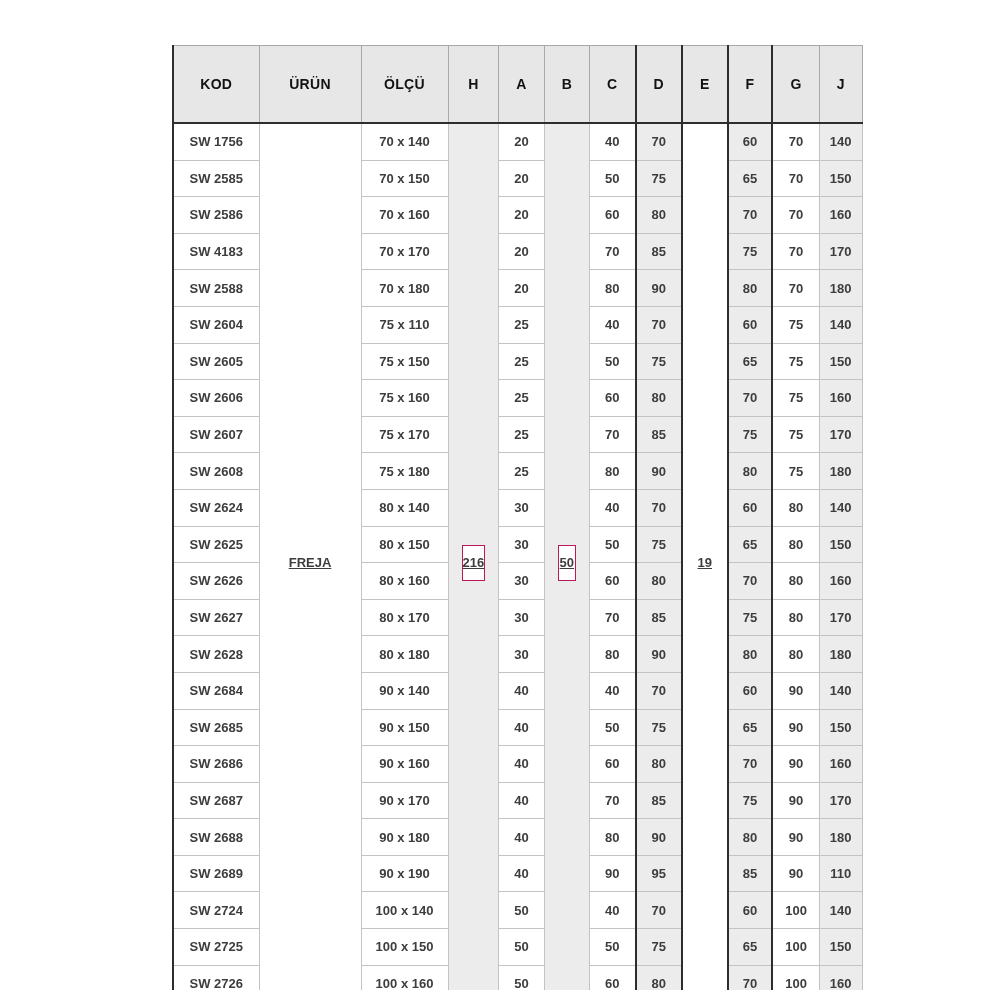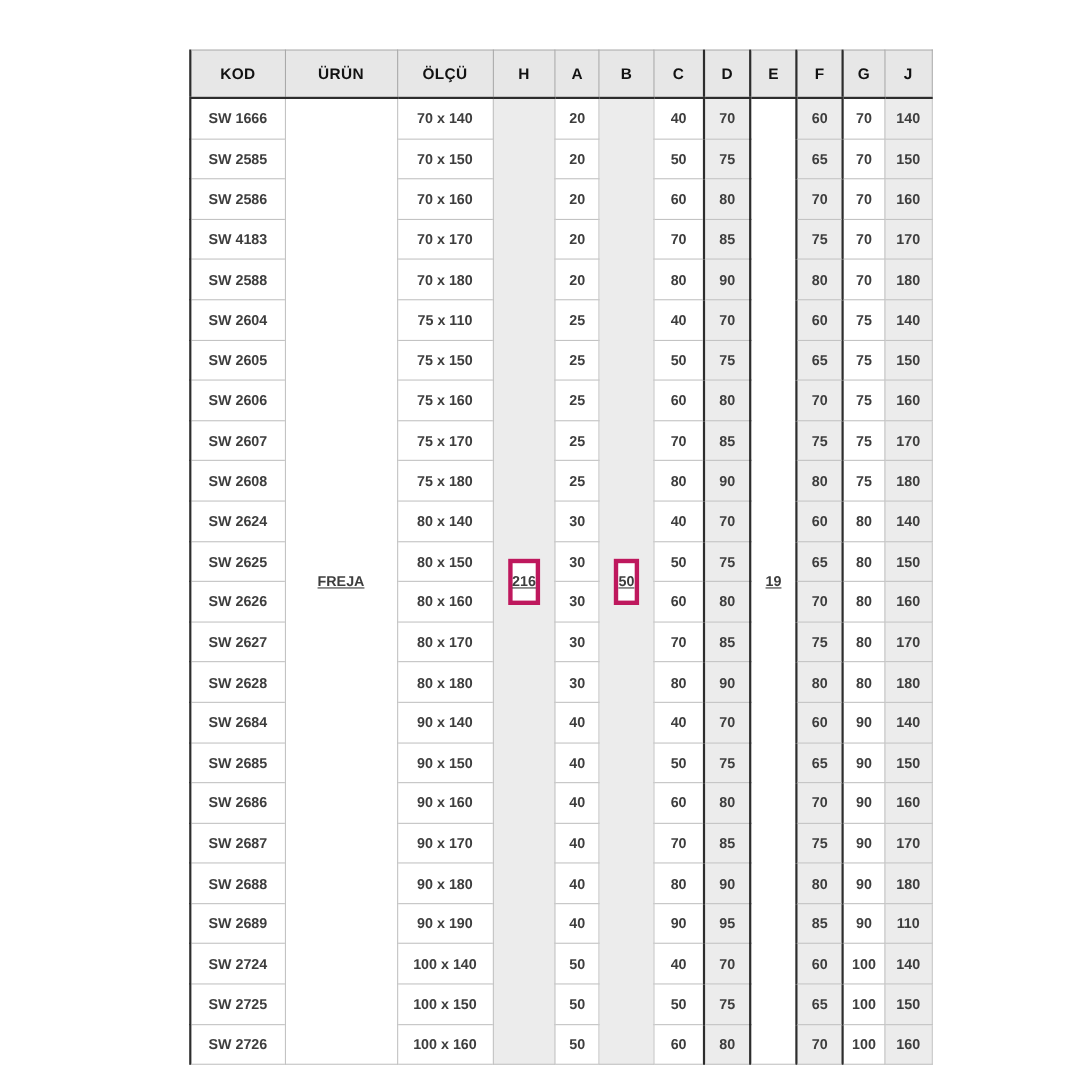--- a/index.html
+++ b/index.html
@@ -13,36 +13,36 @@
     border-collapse:collapse;table-layout:fixed;
     border-left:2px solid #2d2d2d;
     border-top:1px solid #8f8f8f;
     border-bottom:1px solid #9d9d9d;
     border-right:1px solid #dcdcdc;
   }
   th{
     height:42px;background:#e7e7e7;
     border:1px solid #a9a9a9;border-bottom:2px solid #2d2d2d;
     font-size:14px;font-weight:700;color:#121212;
-    text-align:center;vertical-align:middle;padding:0;
+    text-align:center;vertical-align:middle;padding:17px;
     letter-spacing:.3px;
   }
   td{
     height:35.6px;background:#ffffff;
     border:1px solid #c3c3c3;
     font-size:13px;font-weight:700;color:#3d3d3d;
     text-align:center;vertical-align:middle;padding:0;
     white-space:nowrap;
   }
   td.sh{background:#ececec;}      
   td.gapcol{background:#ececec;}  
   .tl{border-left:2px solid #2d2d2d;}
   td.merged{vertical-align:middle;text-decoration:underline;}
   .vbox{
-    background:#ffffff;border:4px solid #be185d;
+    background:#ffffff;border:1px solid #be185d;
     height:34px;line-height:34px;margin:0 13px;
   }
 </style>
 </head>
 <body>
 
 <div class="tbl-wrap">
   <table>
     <colgroup>
       <col style="width:86px">
@@ -69,21 +69,21 @@
           <th>C</th>
           <th class="tl">D</th>
           <th class="tl">E</th>
           <th class="tl">F</th>
           <th class="tl">G</th>
           <th>J</th>
         </tr>
     </thead>
     <tbody>
         <tr>
-          <td>SW 1666</td>
+          <td>SW 1756</td>
           <td class="merged" rowspan="24">FREJA</td>
           <td>70 x 140</td>
           <td class="merged gapcol" rowspan="24">
             <div class="vbox">216</div>
           </td>
           <td>20</td>
           <td class="merged gapcol" rowspan="24">
             <div class="vbox">50</div>
           </td>
           <td>40</td>

